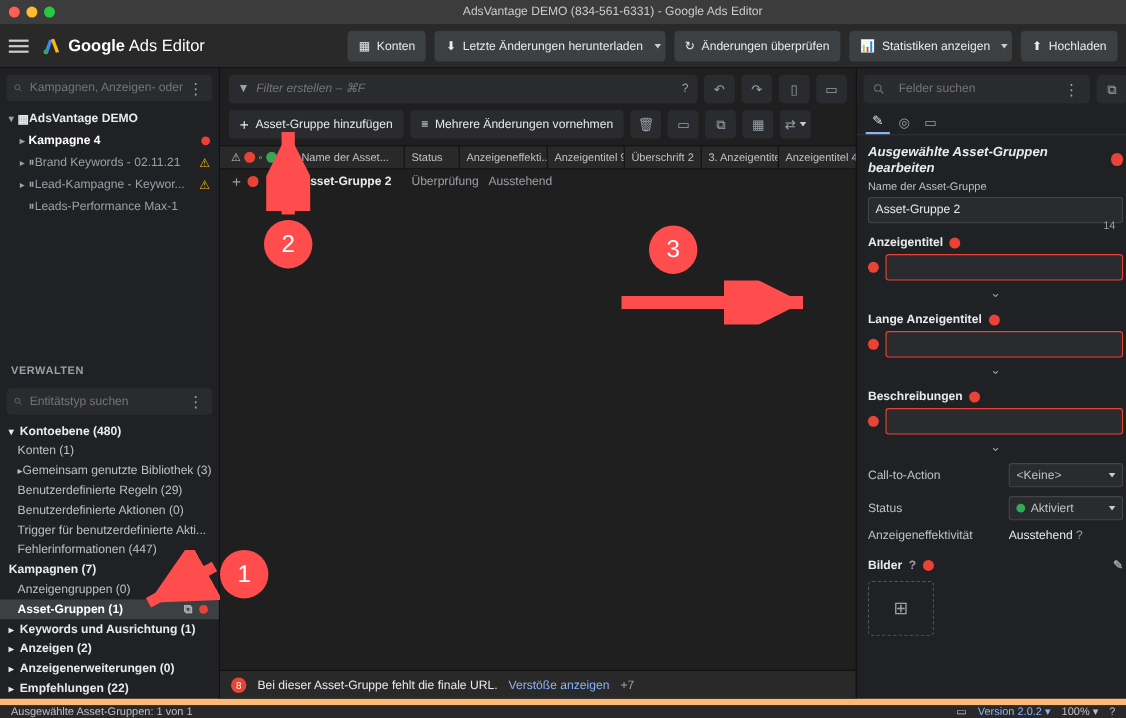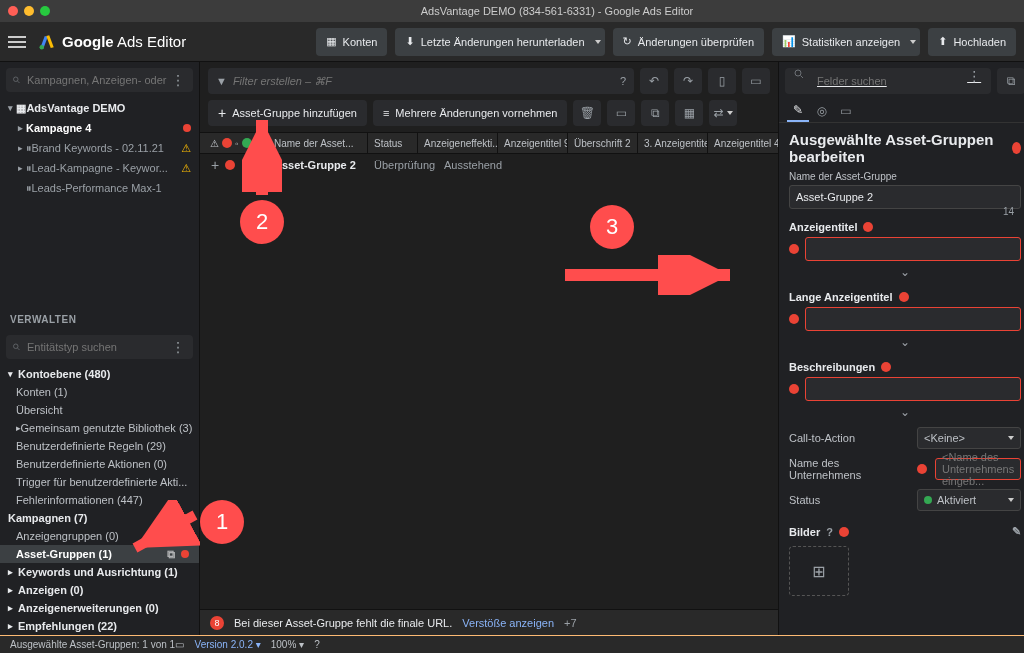--- a/index.html
+++ b/index.html
@@ -65,27 +65,27 @@
 .plus-small { color: #9aa0a6; font-size: 14px; width: 14px; text-align: center; }
 .cell { padding: 0 6px; white-space: nowrap; overflow: hidden; }
 .cell.name { width: 100px; font-weight: 600; }
 .cell.status { width: 70px; color: #9aa0a6; }
 .cell.eff { width: 70px; color: #9aa0a6; }
 .bottom-alert { display: flex; align-items: center; gap: 10px; height: 26px; background: #292929; padding: 0 10px; border-top: 1px solid #111; font-size: 11px; }
 .bottom-alert .badge-red { width: 14px; height: 14px; border-radius: 50%; background: #ea4335; display: flex; align-items: center; justify-content: center; font-size: 9px; color: #fff; }
 .bottom-alert .link { color: #8ab4f8; cursor: pointer; }
 .right-panel { width: 280px; background: #202124; display: flex; flex-direction: column; border-left: 1px solid #111; }
 .rp-search-row { display: flex; align-items: center; gap: 6px; padding: 6px; }
-.rp-search { flex: 1; display: flex; background: #2a2b2e; border-radius: 4px; height: 26px; padding: 0 8px; gap: 6px; text-decoration: underline; }
+.rp-search { flex: 1; display: flex; align-items: center; background: #2a2b2e; border-radius: 4px; height: 26px; padding: 0 8px; gap: 6px; }
 .rp-search input { flex: 1; background: none; border: none; color: #9aa0a6; font-size: 11px; outline: none; }
 .rp-tabs { display: flex; gap: 2px; padding: 0 8px; border-bottom: 1px solid #333; }
 .rp-tab { width: 22px; height: 22px; display: flex; align-items: center; justify-content: center; cursor: pointer; font-size: 12px; color: #9aa0a6; }
 .rp-tab.active { border-bottom: 2px solid #8ab4f8; color: #e8eaed; }
 .rp-body { flex: 1; overflow-y: auto; padding: 8px 10px; }
-.rp-title { font-size: 15px; font-weight: 600; margin-bottom: 6px; display: flex; align-items: center; gap: 6px; }
+.rp-title { font-size: 12px; font-weight: 600; margin-bottom: 6px; display: flex; align-items: center; gap: 6px; font-style: italic; }
 .rp-title .ct { background: #ea4335; width: 12px; height: 12px; border-radius: 50%; }
 .rp-label { font-size: 10px; color: #bdc1c6; margin: 6px 0 3px; }
 .rp-input { width: 100%; height: 24px; background: #2a2b2e; border: 1px solid #444; border-radius: 3px; padding: 0 6px; color: #e8eaed; font-size: 11px; display: flex; align-items: center; justify-content: space-between; }
 .rp-input.err { border-color: #ea4335; }
 .rp-input .count { color: #9aa0a6; font-size: 10px; margin-top: 28px; }
 .rp-section { margin-top: 12px; }
 .rp-sec-head { display: flex; align-items: center; gap: 6px; font-size: 11px; font-weight: 600; margin-bottom: 4px; }
 .rp-sec-head .dot-r { width: 10px; height: 10px; border-radius: 50%; background: #ea4335; }
 .rp-field-row { display: flex; align-items: center; gap: 6px; margin-bottom: 2px; }
 .rp-field-row .lead-dot { width: 10px; height: 10px; border-radius: 50%; background: #ea4335; flex-shrink: 0; }
@@ -97,21 +97,21 @@
 .rp-select { height: 22px; background: #2a2b2e; border: 1px solid #444; border-radius: 3px; padding: 0 6px; display: flex; align-items: center; justify-content: space-between; color: #bdc1c6; font-size: 11px; }
 .rp-select.err { border-color: #ea4335; }
 .rp-status-v { display: flex; align-items: center; gap: 5px; }
 .rp-status-v .sd { width: 8px; height: 8px; border-radius: 50%; background: #34a853; }
 .rp-bilder { margin-top: 14px; }
 .rp-bilder-head { display: flex; justify-content: space-between; align-items: center; font-size: 11px; font-weight: 600; }
 .rp-bilder-head .lft { display: flex; align-items: center; gap: 6px; }
 .rp-bilder-head .q { color: #9aa0a6; }
 .rp-bilder-head .pencil { color: #9aa0a6; cursor: pointer; }
 .rp-img-slot { width: 60px; height: 50px; border: 1px dashed #555; border-radius: 4px; margin-top: 8px; display: flex; align-items: center; justify-content: center; color: #9aa0a6; font-size: 16px; }
-.statusbar { height: 18px; background: #292929; border-top: 1px solid #fdba74; display: flex; align-items: center; justify-content: flex-start; padding: 0 10px; font-size: 10px; color: #bdc1c6; }
+.statusbar { height: 18px; background: #292929; border-top: 6px solid #fdba74; display: flex; align-items: center; justify-content: space-between; padding: 0 10px; font-size: 10px; color: #bdc1c6; }
 .statusbar .right { display: flex; align-items: center; gap: 10px; }
 .statusbar .ver { color: #8ab4f8; }
 
 .anno-circle { position: absolute; width: 44px; height: 44px; border-radius: 50%; background: #ff4d4d; display: flex; align-items: center; justify-content: center; color: #fff; font-size: 22px; font-weight: 400; pointer-events: none; z-index: 100; }
 .anno-arrow { position: absolute; pointer-events: none; z-index: 99; }
 svg { display: block; }
 </style>
 </head>
 <body>
 
@@ -177,21 +177,20 @@
         </svg>
       <input placeholder="Entitätstyp suchen" style="">
       <span class="kebab">⋮</span>
     </div>
     <div class="nav-list">
       <div class="nav-row head">
           <span class="chev">▾</span>
           <span>Kontoebene (480)</span>
         </div>
       <div class="nav-row">Konten (1)</div>
-      <div class="nav-row">Übersicht</div>
       <div class="nav-row">
           <span class="chev" style="width:10px;font-size:9px">▸</span>
           <span>Gemeinsam genutzte Bibliothek (3)</span>
         </div>
       <div class="nav-row">Benutzerdefinierte Regeln (29)</div>
       <div class="nav-row">Benutzerdefinierte Aktionen (0)</div>
       <div class="nav-row">Trigger für benutzerdefinierte Akti...</div>
       <div class="nav-row">Fehlerinformationen (447)</div>
       <div class="nav-row head" style="padding-left:8px">
           <span style="flex:1">Kampagnen (7)</span>
@@ -202,21 +201,21 @@
           <span style="flex:1">Asset-Gruppen (1)</span>
           <span style="opacity:.6">⧉</span>
           <span class="dot-r"></span>
         </div>
       <div class="nav-row head">
           <span class="chev">▸</span>
           <span>Keywords und Ausrichtung (1)</span>
         </div>
       <div class="nav-row head">
           <span class="chev">▸</span>
-          <span>Anzeigen (0)</span>
+          <span>Anzeigen (2)</span>
         </div>
       <div class="nav-row head">
           <span class="chev">▸</span>
           <span>Anzeigenerweiterungen (0)</span>
         </div>
       <div class="nav-row head">
           <span class="chev">▸</span>
           <span>Empfehlungen (22)</span>
         </div>
     </div>
@@ -347,35 +346,32 @@
       </div>
 
       <div class="rp-kv">
           <span class="k">Call-to-Action</span>
           <div class="v rp-select">
             <span>&lt;Keine&gt;</span>
             <span class="caret-down"></span>
           </div>
         </div>
       <div class="rp-kv">
-          <span class="k">Name des Unternehmens</span>
-          <span class="lead-dot" style="width:10px;height:10px;border-radius:50%;background:#ea4335"></span>
-          <div class="v rp-select err">
-            <span style="color:#777">&lt;Name des Unternehmens eingeb...</span>
-          </div>
-        </div>
-      <div class="rp-kv">
           <span class="k">Status</span>
           <div class="v rp-select">
             <span class="rp-status-v">
               <span class="sd"></span>
               <span>Aktiviert</span>
             </span>
             <span class="caret-down"></span>
           </div>
+        </div>
+      <div class="rp-kv">
+          <span class="k">Anzeigeneffektivität</span>
+          <span class="v"><span>Ausstehend</span> <span style="color:#9aa0a6">?</span></span>
         </div>
 
       <div class="rp-bilder">
         <div class="rp-bilder-head">
           <span class="lft">
               <span>Bilder</span>
               <span class="q">?</span>
               <span class="dot-r" style="width:10px;height:10px;border-radius:50%;background:#ea4335"></span>
             </span>
           <span class="pencil">✎</span>

